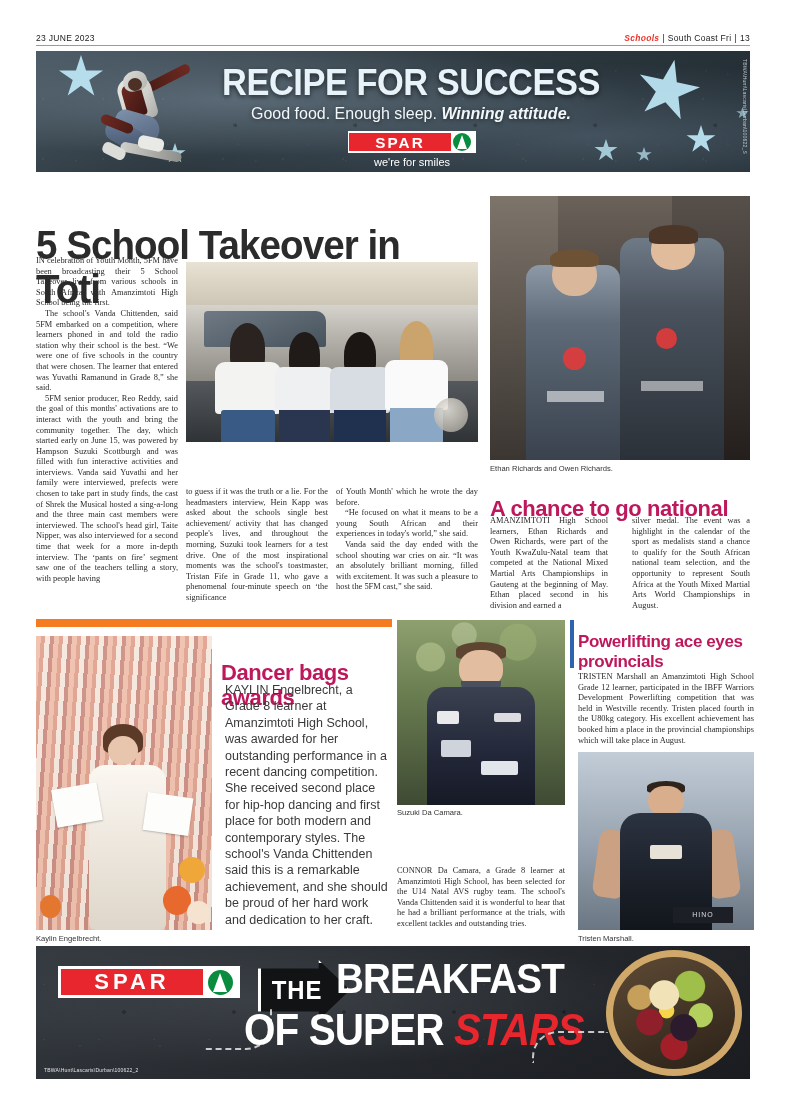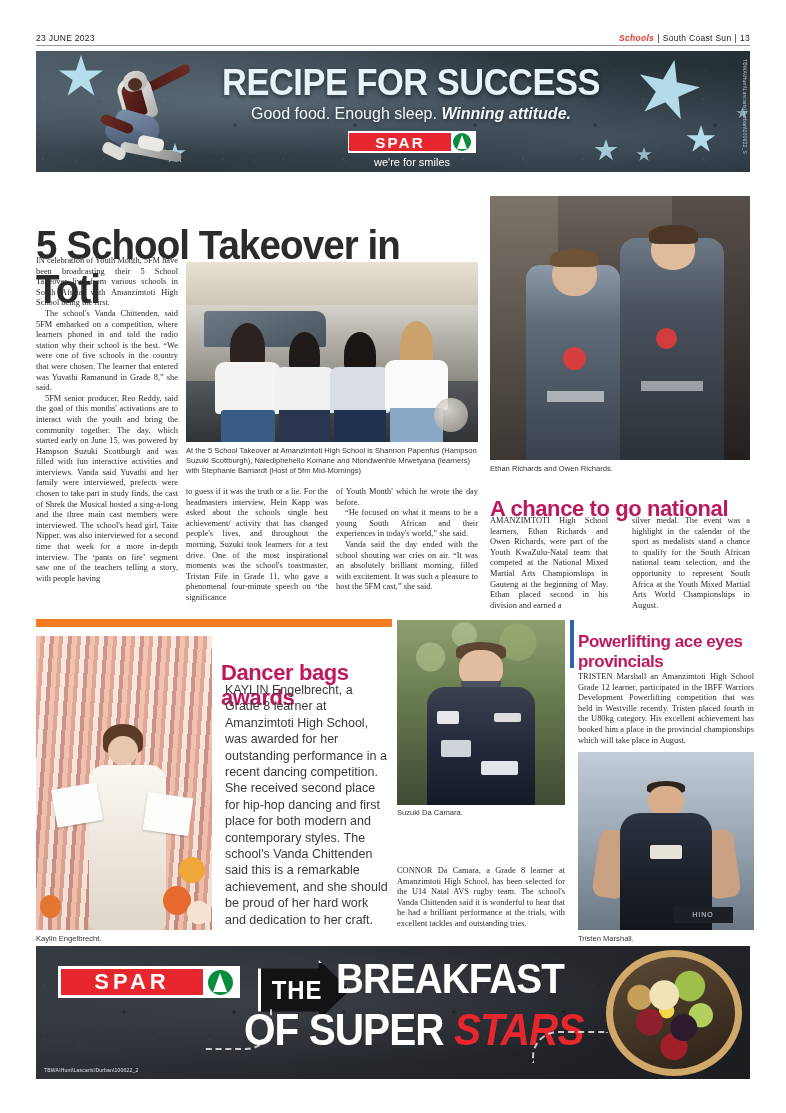--- a/index.html
+++ b/index.html
@@ -668,21 +668,21 @@
 </head>
 <body>
 
 <div class="page">
 
   <div class="masthead">
     <span>23 JUNE 2023</span>
     <span class="right">
       <span class="schools">Schools</span>
       <span>|</span>
-      <span>South Coast Sun</span>
+      <span>South Coast Fri</span>
       <span>|</span>
       <span>13</span>
     </span>
   </div>
 
   <div class="banner-top">
     <div class="tex"></div>
     <div class="star s1"></div>
     <div class="star s2"></div>
     <div class="star s3"></div>
@@ -756,21 +756,20 @@
       </div>
     <div class="person" id="p4">
         <div class="hair"></div>
         <div class="head"></div>
         <div class="torso"></div>
         <div class="legs"></div>
       </div>
     <div class="badge"></div>
   </div>
 
-  <div class="caption" id="lead-caption">At the 5 School Takeover at Amanzimtoti High School is Shannon Papenfus (Hampson Suzuki Scottburgh), Nalediphehello Komane and Ntondwenhle Mrwetyana (learners) with Stephanie Barnardt (Host of 5fm Mid-Mornings)</div>
 
   <div class="col-text" id="lead-col2">
     <p class="first">to guess if it was the truth or a lie. For the headmasters interview, Hein Kapp was asked about the schools single best achievement/ activity that has changed people's lives, and throughout the morning, Suzuki took learners for a test drive. One of the most inspirational moments was the school's toastmaster, Tristan Fife in Grade 11, who gave a phenomenal four-minute speech on ‘the significance</p>
   </div>
 
   <div class="col-text" id="lead-col3">
     <p class="first">of Youth Month' which he wrote the day before.</p>
     <p>“He focused on what it means to be a young South African and their experiences in today's world,” she said.</p>
     <p>Vanda said the day ended with the school shouting war cries on air. “It was an absolutely brilliant morning, filled with excitement. It was such a pleasure to host the 5FM cast,” she said.</p>
   </div>

